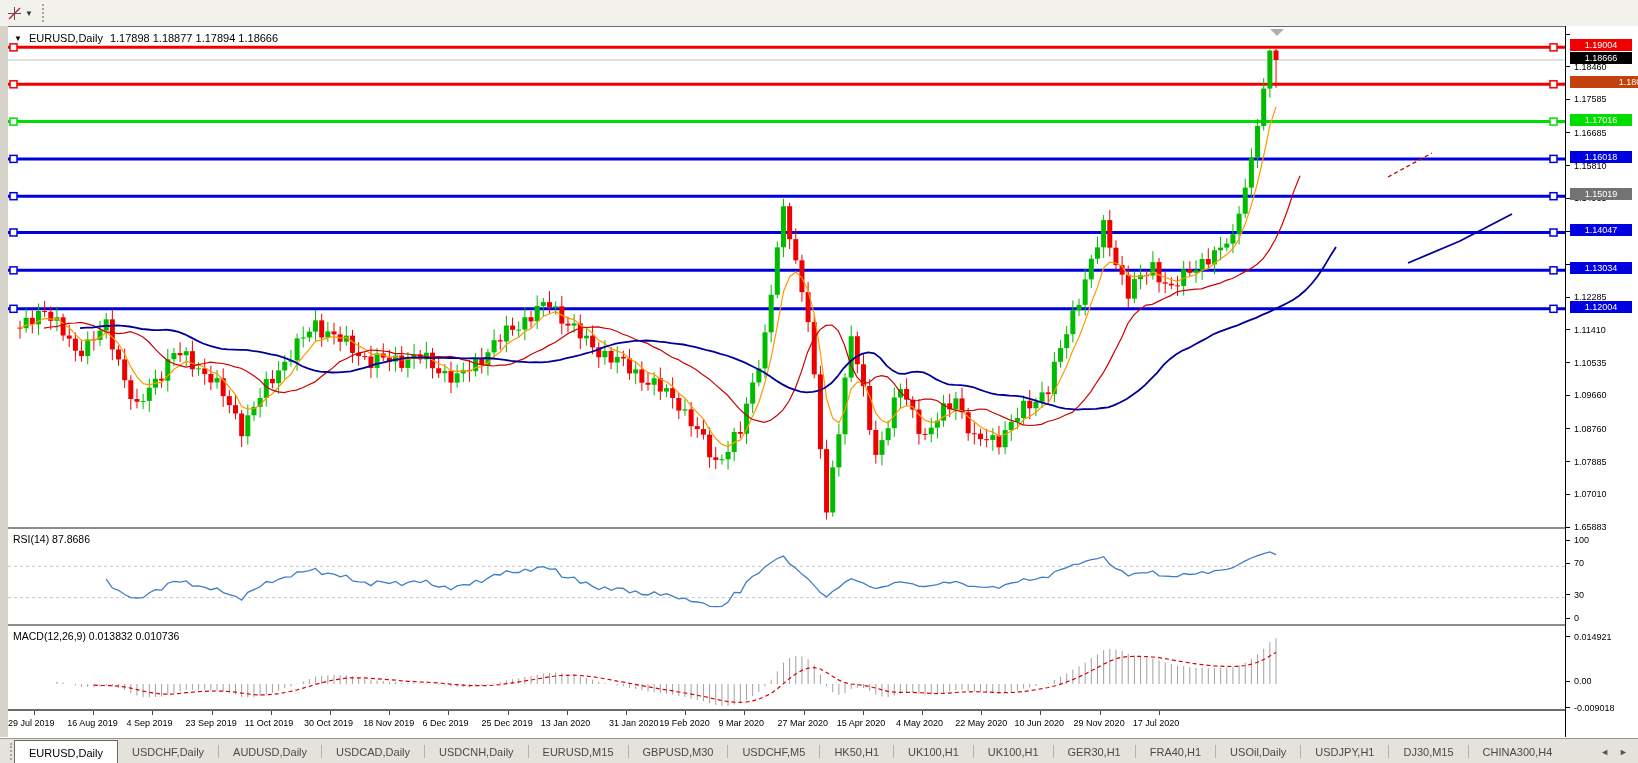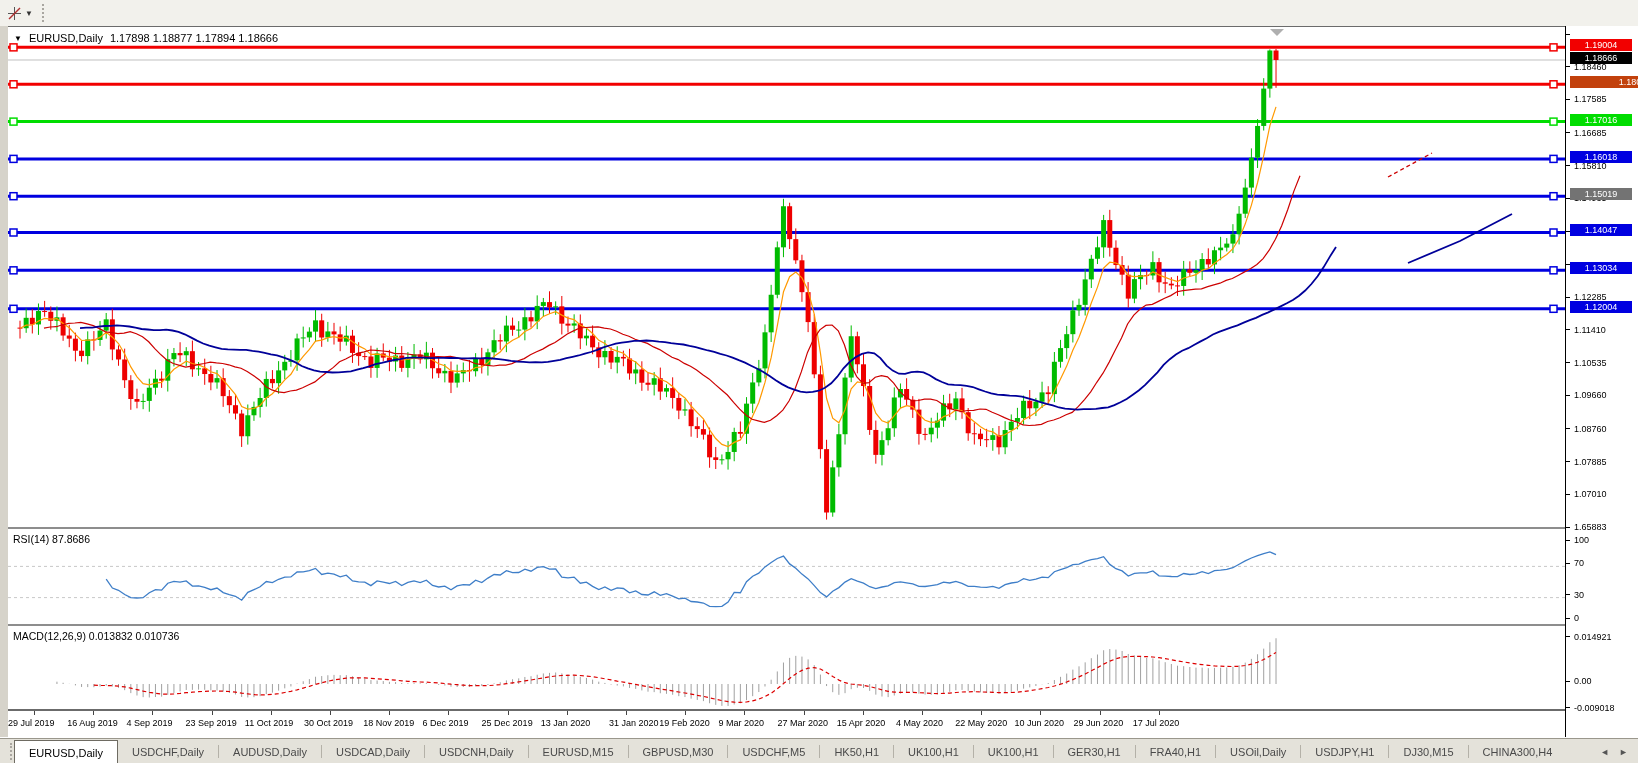--- a/index.html
+++ b/index.html
@@ -757,21 +757,21 @@
         <div class="date-lbl" style="left: 769.6px;">27 Mar 2020</div>
         <div class="date-tick" style="left: 854.8px;"></div>
         <div class="date-lbl" style="left: 828.8px;">15 Apr 2020</div>
         <div class="date-tick" style="left: 914px;"></div>
         <div class="date-lbl" style="left: 888px;">4 May 2020</div>
         <div class="date-tick" style="left: 973.2px;"></div>
         <div class="date-lbl" style="left: 947.2px;">22 May 2020</div>
         <div class="date-tick" style="left: 1032.4px;"></div>
         <div class="date-lbl" style="left: 1006.4px;">10 Jun 2020</div>
         <div class="date-tick" style="left: 1091.6px;"></div>
-        <div class="date-lbl" style="left: 1065.6px;">29 Jun 2020</div>
+        <div class="date-lbl" style="left: 1065.6px;">29 Nov 2020</div>
         <div class="date-tick" style="left: 1150.8px;"></div>
         <div class="date-lbl" style="left: 1124.8px;">17 Jul 2020</div>
       </div>
   </div>
 
   <div class="price-axis" id="price-axis">
       <div class="ax-mark" style="top: 7.5px;"></div>
       <div class="ax-tick" style="top: 13px;">1.19335</div>
       <div class="ax-mark" style="top: 40.1799px;"></div>
       <div class="ax-tick" style="top: 35.6799px;">1.18460</div>

